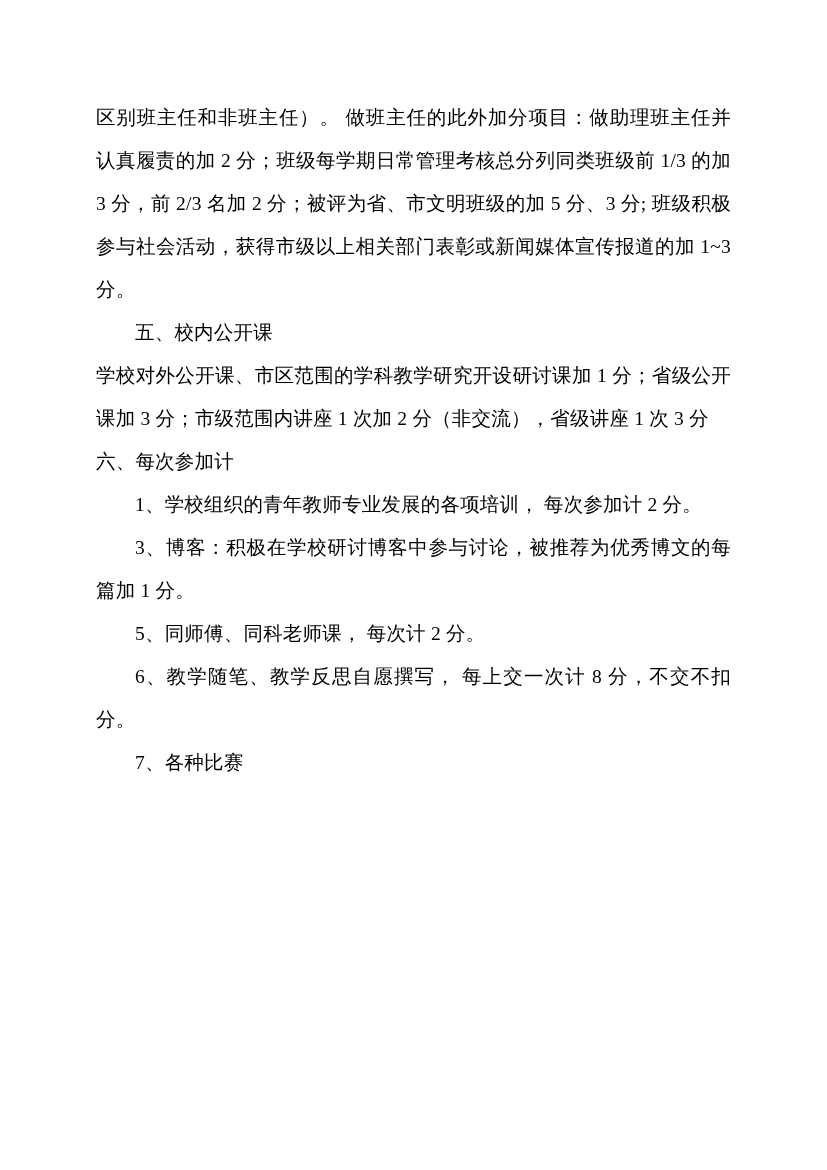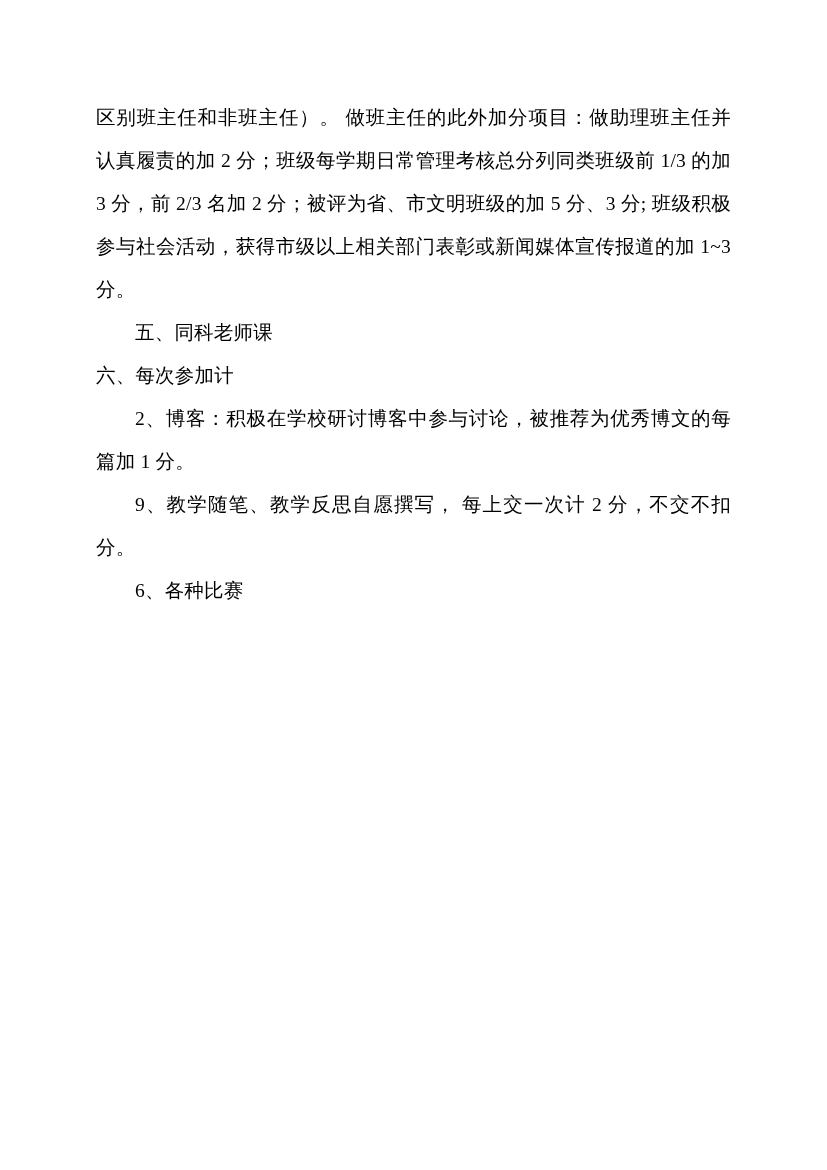--- a/index.html
+++ b/index.html
@@ -44,29 +44,32 @@
   }
 </style>
 </head>
 <body>
 
 <div class="page">
   <div class="doc-body">
 
     <p class="para">区别班主任和非班主任）。 做班主任的此外加分项目：做助理班主任并认真履责的加 2 分；班级每学期日常管理考核总分列同类班级前 1/3 的加 3 分，前 2/3 名加 2 分；被评为省、市文明班级的加 5 分、3 分; 班级积极参与社会活动，获得市级以上相关部门表彰或新闻媒体宣传报道的加 1~3 分。</p>
 
-    <p class="heading">五、同科老师课</p>
+    <p class="heading">五、校内公开课</p>
 
+    <p class="para">学校对外公开课、市区范围的学科教学研究开设研讨课加 1 分；省级公开课加 3 分；市级范围内讲座 1 次加 2 分（非交流），省级讲座 1 次 3 分</p>
 
     <p class="para">六、每次参加计</p>
 
+    <p class="heading">1、学校组织的青年教师专业发展的各项培训， 每次参加计 2 分。</p>
 
-    <p class="heading">2、博客：积极在学校研讨博客中参与讨论，被推荐为优秀博文的每篇加 1 分。</p>
+    <p class="heading">3、博客：积极在学校研讨博客中参与讨论，被推荐为优秀博文的每篇加 1 分。</p>
 
 
 
+    <p class="heading">5、同师傅、同科老师课， 每次计 2 分。</p>
 
-    <p class="heading">9、教学随笔、教学反思自愿撰写， 每上交一次计 2 分，不交不扣分。</p>
+    <p class="heading">6、教学随笔、教学反思自愿撰写， 每上交一次计 8 分，不交不扣分。</p>
 
-    <p class="heading">6、各种比赛</p>
+    <p class="heading">7、各种比赛</p>
 
   </div>
 </div>
 
 </body></html>

